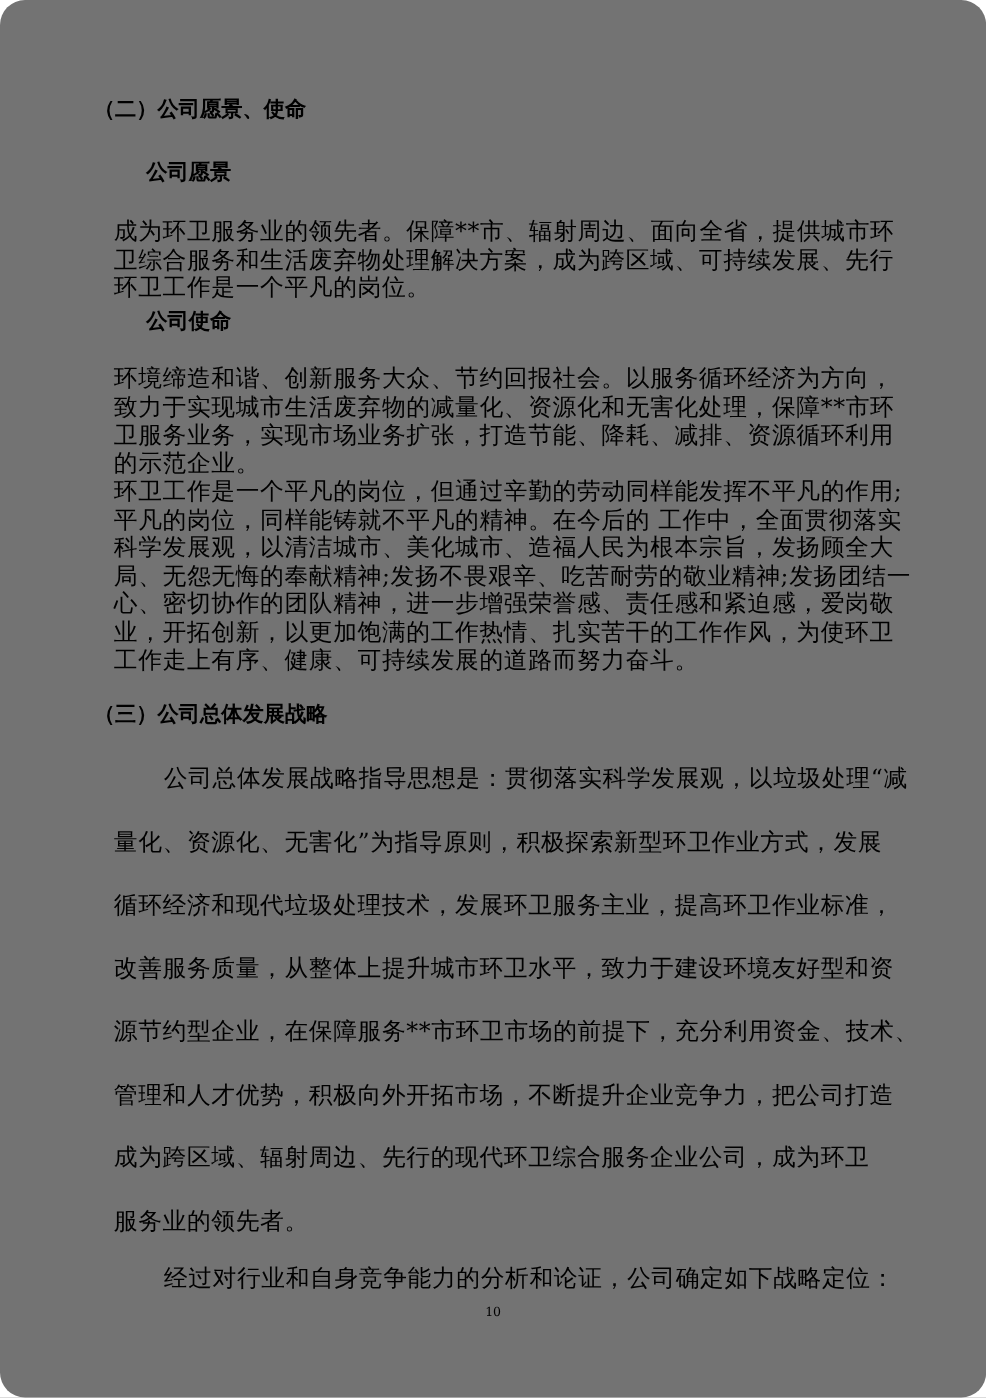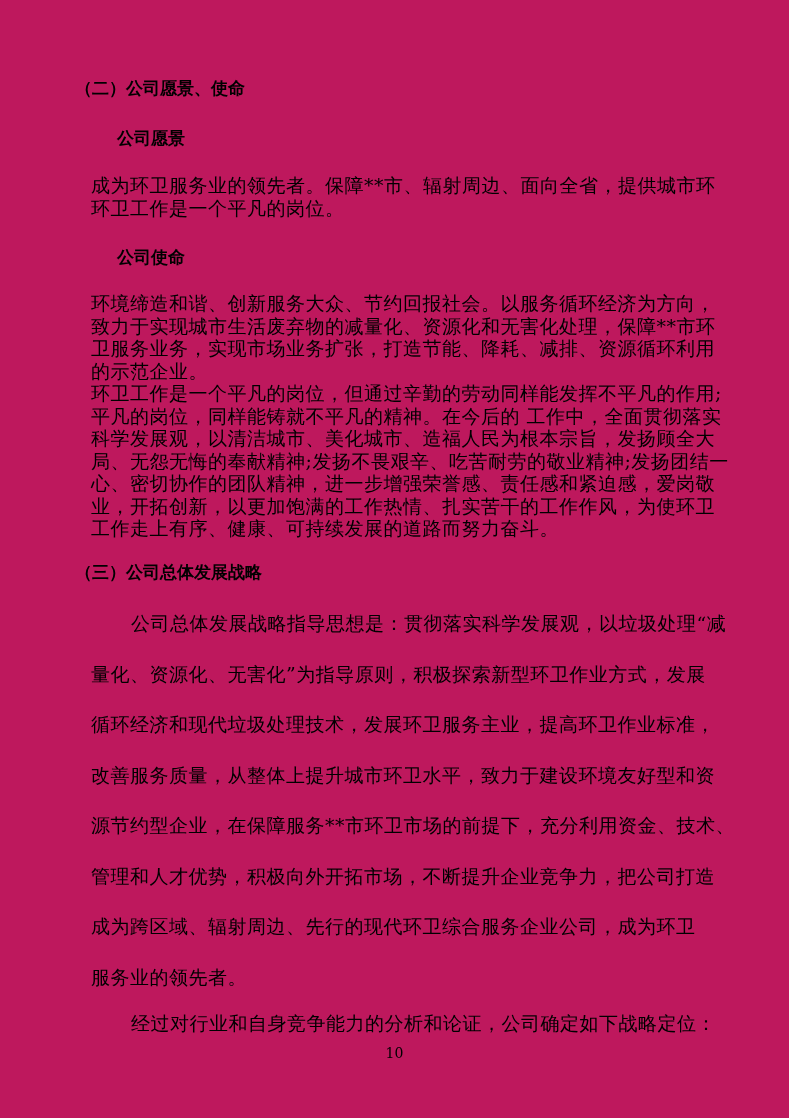--- a/index.html
+++ b/index.html
@@ -1,36 +1,37 @@
 <!DOCTYPE html>
 <html><head>
   <meta charset="utf-8">
   <style>
     html, body { margin: 0; padding: 0; background: #ffffff; }
     body { width: 789px; height: 1118px; position: relative; overflow: hidden;
       font-family: "DejaVu Serif", "Liberation Serif", serif; color: #000; }
-    .page { position: absolute; left: 0; top: 0; width: 789px; height: 1118px; background: #be185d; }
+    .page { position: absolute; left: 0; top: 0; width: 789px; height: 1118px; background: #737373; border-radius: 20px; }
     .block { position: absolute; left: 91px; width: 618px; }
     .h-bold { font-family: "DejaVu Sans", "Liberation Sans", sans-serif; font-weight: bold; font-size: 17px; line-height: 22px; white-space: nowrap; }
     .line { display: block; white-space: nowrap; font-size: 19px; letter-spacing: 0.5px; }
     .wide .line { line-height: 50.5px; height: 50.5px; }
     .indent { padding-left: 40px; }
-    .page-num { position: absolute; top: 1045px; left: 0; width: 789px; text-align: center; font-size: 14px; }
+    .page-num { position: absolute; top: 1045px; left: 0; width: 789px; text-align: center; font-size: 10px; }
   </style>
 </head>
 <body>
 
 <div class="page">
 
   <div class="block h-bold" style="top:77px; left:75px;">（二）公司愿景、使命</div>
 
   <div class="block h-bold" style="top:127px; left:117px;">公司愿景</div>
 
   <div class="block" style="top:174px;">
     <span class="line" style="line-height:22.5px;">成为环卫服务业的领先者。保障**市、辐射周边、面向全省，提供城市环</span>
+    <span class="line" style="line-height:22.5px;">卫综合服务和生活废弃物处理解决方案，成为跨区域、可持续发展、先行</span>
     <span class="line" style="line-height:22.5px;">环卫工作是一个平凡的岗位。</span>
   </div>
 
   <div class="block" style="top:292px;">
     <span class="line" style="line-height:22.5px;">环境缔造和谐、创新服务大众、节约回报社会。以服务循环经济为方向，</span>
     <span class="line" style="line-height:22.5px;">致力于实现城市生活废弃物的减量化、资源化和无害化处理，保障**市环</span>
     <span class="line" style="line-height:22.5px;">卫服务业务，实现市场业务扩张，打造节能、降耗、减排、资源循环利用</span>
     <span class="line" style="line-height:22.5px;">的示范企业。</span>
     <span class="line" style="line-height:22.5px;">环卫工作是一个平凡的岗位，但通过辛勤的劳动同样能发挥不平凡的作用;</span>
     <span class="line" style="line-height:22.5px;">平凡的岗位，同样能铸就不平凡的精神。在今后的 工作中，全面贯彻落实</span>

